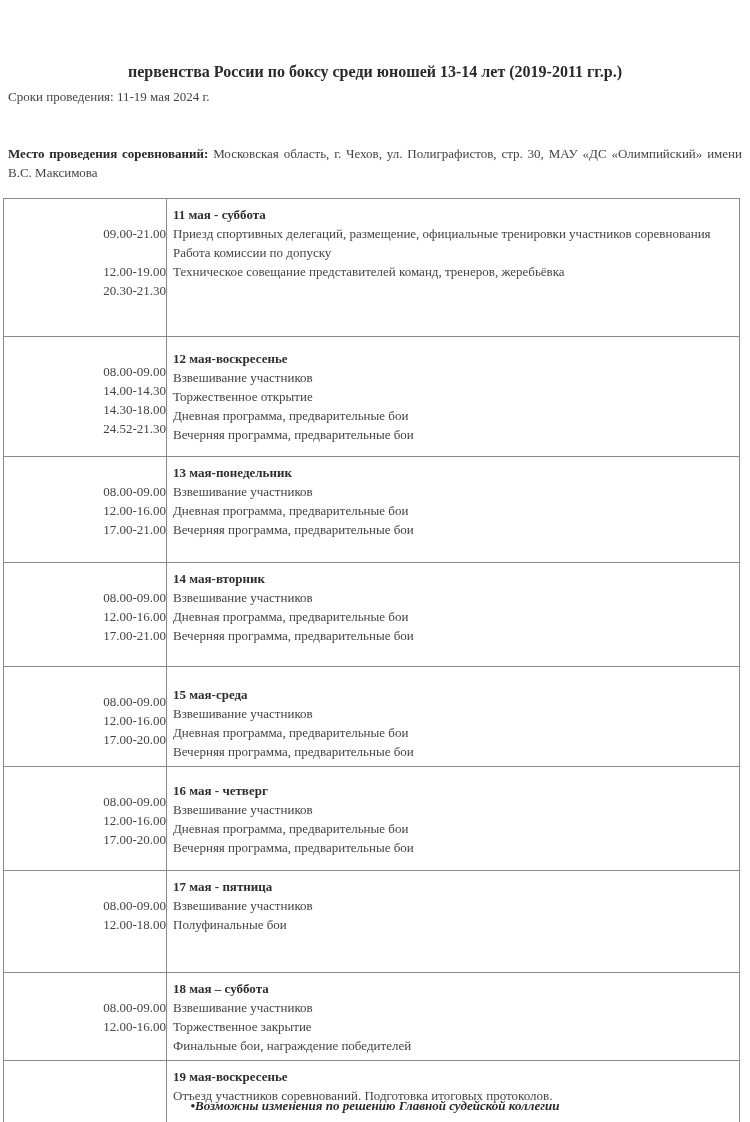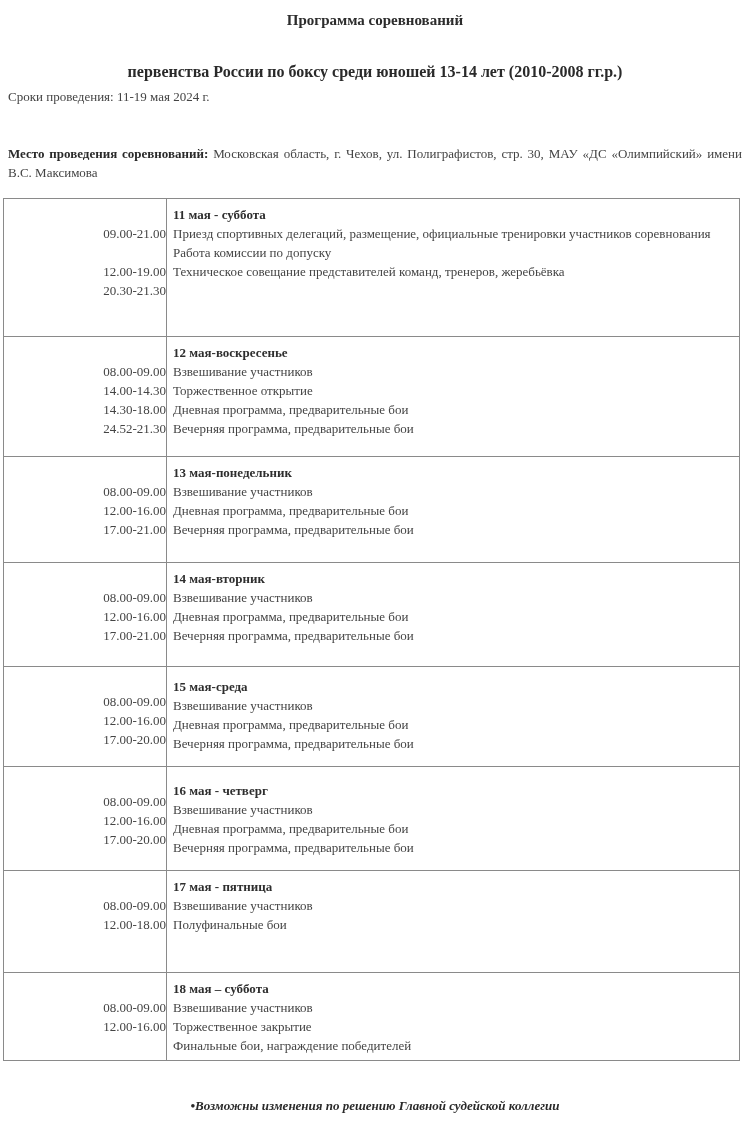--- a/index.html
+++ b/index.html
@@ -38,22 +38,21 @@
     .spacer { height: 19px; }
     .footnote {
       position: absolute; top: 1098px; left: 0; width: 750px; text-align: center;
       font-weight: bold; font-style: italic; font-size: 13px; color: #2a2a2a;
     }
   </style>
 </head>
 <body>
 
 <div class="page">
-  <div class="title">Программа соревнований</div>
-  <div class="subtitle">первенства России по боксу среди юношей 13-14 лет (2010-2008 гг.р.)</div>
+  <div class="subtitle">первенства России по боксу среди юношей 13-14 лет (2019-2011 гг.р.)</div>
 
   <div class="info l1">Сроки проведения: 11-19 мая 2024 г.</div>
   <div class="info l3">
     <b>Место проведения соревнований:</b><span> Московская область, г. Чехов, ул. Полиграфистов, стр. 30, МАУ «ДС «Олимпийский» имени В.С. Максимова</span>
   </div>
 
   <table class="sched">
     <tbody id="sched-body">
         <tr style="height: 138px;">
           <td class="times">
@@ -71,21 +70,21 @@
         </tr>
         <tr style="height: 120px;">
           <td class="times">
             <div class="spacer" style="margin-top: 6px;"></div>
             <div class="line" style="height: 19px;">08.00-09.00</div>
             <div class="line" style="height: 19px;">14.00-14.30</div>
             <div class="line" style="height: 19px;">14.30-18.00</div>
             <div class="line" style="height: 19px;">24.52-21.30</div>
           </td>
           <td class="events">
-            <div class="day-title" style="margin-top: 6px;">12 мая-воскресенье</div>
+            <div class="day-title" style="margin-top: 12px;">12 мая-воскресенье</div>
             <div class="line">Взвешивание участников</div>
             <div class="line">Торжественное открытие</div>
             <div class="line">Дневная программа, предварительные бои</div>
             <div class="line">Вечерняя программа, предварительные бои</div>
           </td>
         </tr>
         <tr style="height: 106px;">
           <td class="times">
             <div class="spacer" style="margin-top: 6px;"></div>
             <div class="line" style="height: 19px;">08.00-09.00</div>
@@ -114,21 +113,21 @@
           </td>
         </tr>
         <tr style="height: 100px;">
           <td class="times">
             <div class="spacer" style="margin-top: 6px;"></div>
             <div class="line" style="height: 19px;">08.00-09.00</div>
             <div class="line" style="height: 19px;">12.00-16.00</div>
             <div class="line" style="height: 19px;">17.00-20.00</div>
           </td>
           <td class="events">
-            <div class="day-title" style="margin-top: 10px;">15 мая-среда</div>
+            <div class="day-title" style="margin-top: 18px;">15 мая-среда</div>
             <div class="line">Взвешивание участников</div>
             <div class="line">Дневная программа, предварительные бои</div>
             <div class="line">Вечерняя программа, предварительные бои</div>
           </td>
         </tr>
         <tr style="height: 104px;">
           <td class="times">
             <div class="spacer" style="margin-top: 6px;"></div>
             <div class="line" style="height: 19px;">08.00-09.00</div>
             <div class="line" style="height: 19px;">12.00-16.00</div>
@@ -160,17 +159,27 @@
             <div class="line" style="height: 19px;">12.00-16.00</div>
             <div class="line" style="height: 19px;"></div>
           </td>
           <td class="events">
             <div class="day-title" style="margin-top: 6px;">18 мая – суббота</div>
             <div class="line">Взвешивание участников</div>
             <div class="line">Торжественное закрытие</div>
             <div class="line">Финальные бои, награждение победителей</div>
           </td>
         </tr>
+        <tr style="height: 62px;">
+          <td class="times">
+            <div class="spacer" style="margin-top: 6px;"></div>
+            <div class="line" style="height: 19px;"></div>
+          </td>
+          <td class="events">
+            <div class="day-title" style="margin-top: 6px;">19 мая-воскресенье</div>
+            <div class="line">Отъезд участников соревнований. Подготовка итоговых протоколов.</div>
+          </td>
+        </tr>
       </tbody>
   </table>
 
   <div class="footnote">•Возможны изменения по решению Главной судейской коллегии</div>
 </div>
 
 </body></html>

